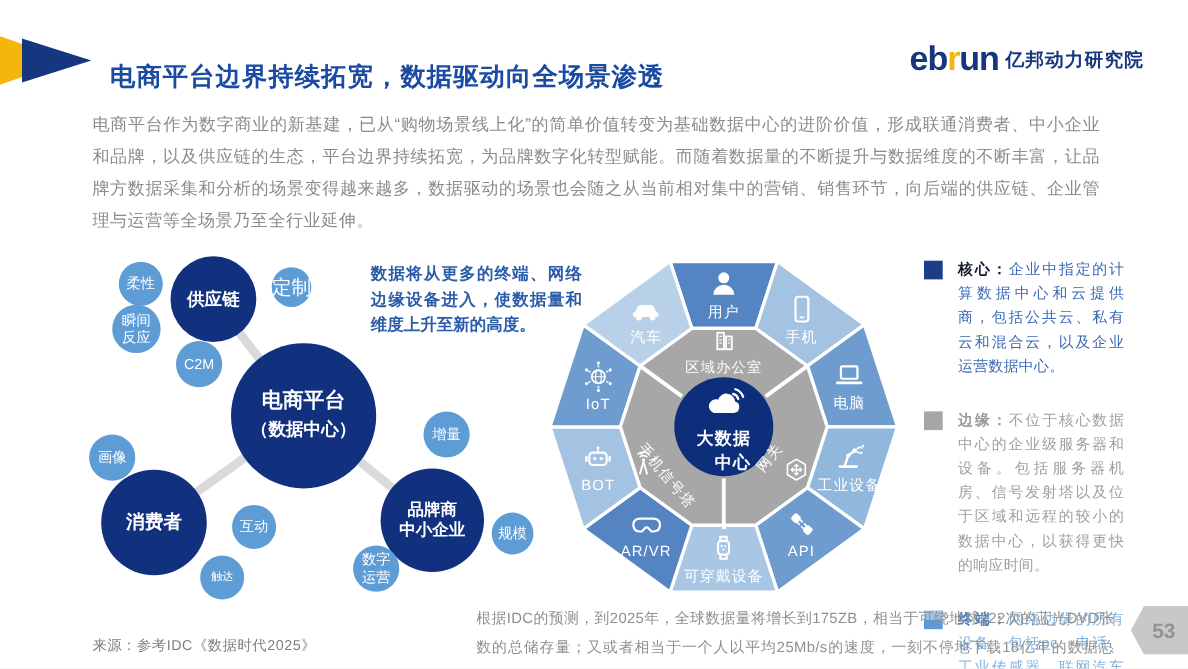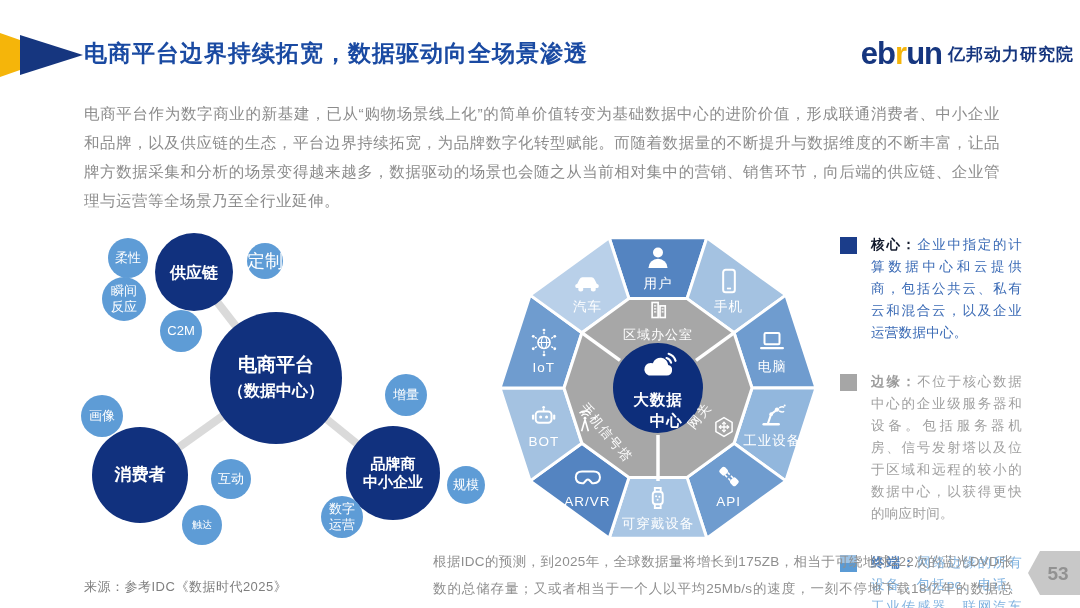--- a/index.html
+++ b/index.html
@@ -2,21 +2,21 @@
 <html style="--navy: #16367F; --gold: #F5B50A; --title-blue: #1A4AA2; --body-gray: #8C8C8C; --annotation-blue: #2B5CA9; --bubble-primary: #11317E; --bubble-secondary: #5E9CD6;"><head>
 <meta charset="utf-8">
 <style>
   html,body{margin:0;padding:0;background:#e8e8e8;}
   .slide{position:relative;width:1080px;height:608px;background:#ffffff;overflow:hidden;
          font-family:"Liberation Sans","DejaVu Sans",sans-serif;}
   .abs{position:absolute;}
   
   .chevrons{left:0;top:28px;}
   .page-title{left:84px;top:38px;font-size:23px;font-weight:bold;color:var(--title-blue);letter-spacing:1px;}
-  .logo{right:6px;top:36px;display:flex;align-items:center;}
+  .logo{right:40px;top:36px;display:flex;align-items:center;}
   .logo .eb{font-size:31px;font-weight:bold;color:var(--navy);letter-spacing:-1px;}
   .logo .r{color:var(--gold);}
   .logo .suffix{font-size:17px;font-weight:bold;color:var(--navy);margin-left:6px;letter-spacing:1px;}
   
   .intro{left:84px;top:99px;width:916px;font-size:15.5px;line-height:29px;color:var(--body-gray);
          text-align:justify;letter-spacing:0.5px;}
   
   .bubble-area{left:75px;top:225px;width:420px;height:330px;}
   .bubble{position:absolute;border-radius:50%;display:flex;flex-direction:column;align-items:center;
           justify-content:center;color:#fff;text-align:center;white-space:pre-line;
@@ -49,21 +49,21 @@
 </head>
 <body>
 
 <div class="slide">
 
   <svg class="abs chevrons" width="86" height="56">
     <polygon points="0,5 63,27 0,49" fill="#F5B50A"></polygon>
     <polygon points="20,7 83,27 20,47" fill="#16367F"></polygon>
   </svg>
 
-  <h1 class="abs page-title" style="margin:0">电商平台边界持续拓宽，数据驱动向全场景渗透</h1>
+  <h1 class="abs page-title" style="margin:16px">电商平台边界持续拓宽，数据驱动向全场景渗透</h1>
 
   <div class="abs logo">
     <span class="eb"><span>eb</span><span class="r">r</span><span>un</span></span>
     <span class="suffix">亿邦动力研究院</span>
   </div>
 
   <p class="abs intro" style="margin:0">电商平台作为数字商业的新基建，已从“购物场景线上化”的简单价值转变为基础数据中心的进阶价值，形成联通消费者、中小企业和品牌，以及供应链的生态，平台边界持续拓宽，为品牌数字化转型赋能。而随着数据量的不断提升与数据维度的不断丰富，让品牌方数据采集和分析的场景变得越来越多，数据驱动的场景也会随之从当前相对集中的营销、销售环节，向后端的供应链、企业管理与运营等全场景乃至全行业延伸。</p>
 
   <div class="abs bubble-area">
     <svg id="bubble-links" width="420" height="330" style="position:absolute;left:0;top:0">
@@ -99,20 +99,21 @@
         <div class="bubble secondary" style="left:331px;top:170px;width:42px;height:42px;font-size:13px;line-height:16px">
       <span>增量</span></div>
         <div class="bubble secondary" style="left:267px;top:292px;width:42px;height:42px;font-size:13px;line-height:16px">
       <span>数字
 运营</span></div>
         <div class="bubble secondary" style="left:391px;top:260px;width:38px;height:38px;font-size:13px;line-height:16px">
       <span>规模</span></div>
       </div>
   </div>
 
+  <div class="abs annotation">数据将从更多的终端、网络边缘设备进入，使数据量和维度上升至新的高度。</div>
 
   <div class="abs decagon-area">
     <svg id="decagon-svg" width="338" height="324" style="position:absolute;left:0;top:0">
         <polygon points="120.17531488875831,10.733070425365753 217.8246851112417,10.733070425365753 198.04759747124507,71.60068746825557 139.95240252875493,71.60068746825557" fill="#5484C1" stroke="#fff" stroke-width="3" stroke-linejoin="round"></polygon>
         <polygon points="217.8246851112417,10.733070425365753 296.8246851112417,68.12993013778924 245.04759747124507,105.74818628450753 198.04759747124507,71.60068746825557" fill="#A4C2E1" stroke="#fff" stroke-width="3" stroke-linejoin="round"></polygon>
         <polygon points="296.8246851112417,68.12993013778924 327,161 263,161 245.04759747124507,105.74818628450753" fill="#6F9CCF" stroke="#fff" stroke-width="3" stroke-linejoin="round"></polygon>
         <polygon points="327,161 296.8246851112417,253.87006986221076 245.04759747124507,216.25181371549246 263,161" fill="#92B7DD" stroke="#fff" stroke-width="3" stroke-linejoin="round"></polygon>
         <polygon points="296.8246851112417,253.87006986221076 217.8246851112417,311.2669295746342 198.04759747124507,250.39931253174444 245.04759747124507,216.25181371549246" fill="#6F9CCF" stroke="#fff" stroke-width="3" stroke-linejoin="round"></polygon>
         <polygon points="217.8246851112417,311.2669295746342 120.17531488875827,311.2669295746342 139.9524025287549,250.39931253174444 198.04759747124507,250.39931253174444" fill="#A9C6E4" stroke="#fff" stroke-width="3" stroke-linejoin="round"></polygon>
         <polygon points="120.17531488875827,311.2669295746342 41.17531488875832,253.87006986221076 92.95240252875494,216.2518137154925 139.9524025287549,250.39931253174444" fill="#5484C1" stroke="#fff" stroke-width="3" stroke-linejoin="round"></polygon>

